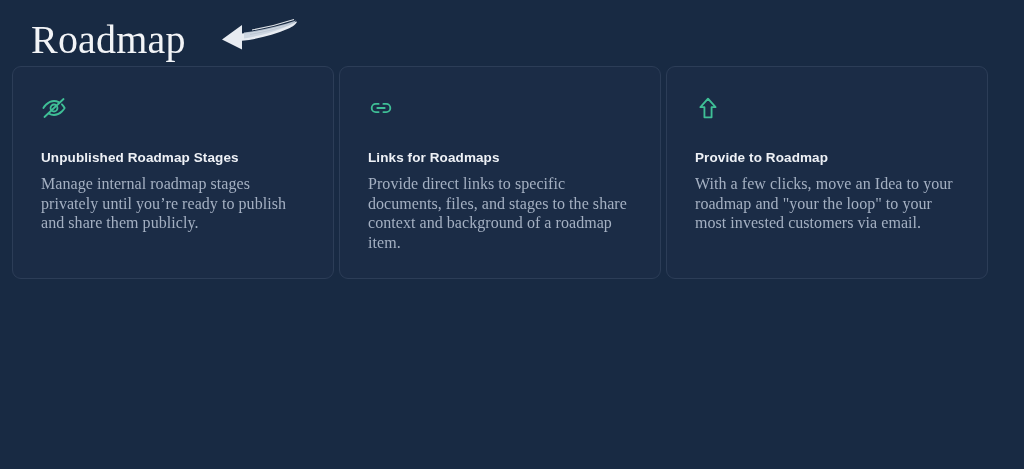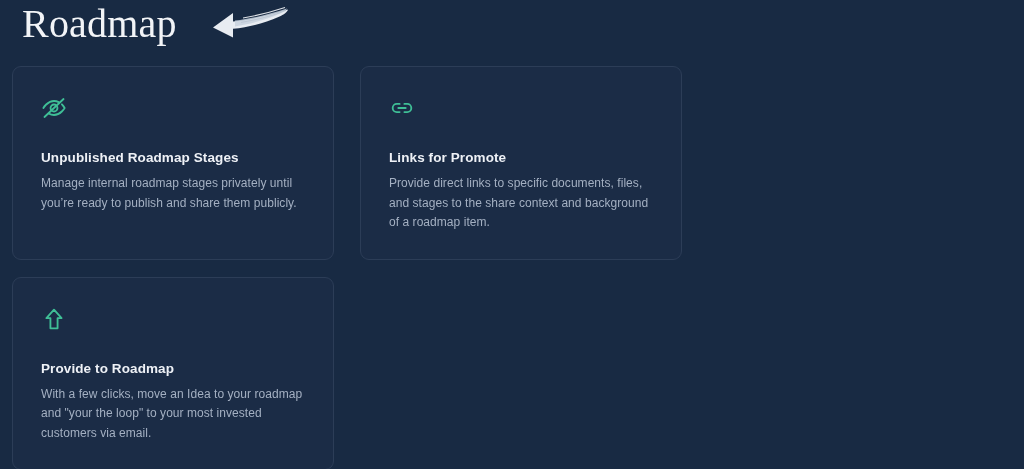--- a/index.html
+++ b/index.html
@@ -19,26 +19,26 @@
   .page {
     position: relative;
     width: 1024px;
     height: 469px;
     background: #182a43;
   }
 
   
   .header {
     position: absolute;
-    left: 8px;
+    left: 17px;
     top: 0;
     width: 988px;
     height: 62px;
     display: flex;
-    align-items: flex-start;
+    align-items: flex-end;
   }
 
   .page-title {
     font-family: "Liberation Serif", serif;
     font-size: 40px;
     line-height: 44px;
     font-weight: 400;
     color: #f2f4f7;
     letter-spacing: 0.2px;
     margin-left: 14px;
@@ -55,21 +55,21 @@
   }
 
   
   .grid {
     position: absolute;
     left: 12px;
     top: 66px;
     width: 1000px;
     display: flex;
     flex-wrap: wrap;
-    gap: 17px 26px;
+    gap: 17px 5px;
   }
 
   .card {
     width: 322px;
     min-height: 184px;
     background: #1b2c46;
     border: 1px solid #2c3d57;
     border-radius: 9px;
     padding: 28px 27px 26px 28px;
     display: flex;
@@ -93,26 +93,27 @@
   .card-title {
     font-size: 13.5px;
     line-height: 18px;
     font-weight: 700;
     color: #eef1f6;
     letter-spacing: 0.1px;
     margin-bottom: 7px;
   }
 
   .card-body {
-    font-size: 12px;
+    font-size: 16px;
     line-height: 19.5px;
     font-weight: 400;
     color: #a4b0c2;
     letter-spacing: 0.05px;
     max-width: 270px;
+    font-family: Liberation Serif, serif;
   }
 </style>
 </head>
 <body>
 
 <div class="page">
 
   <div class="header">
     <h1 class="page-title">Roadmap</h1>
     <span class="title-arrow">
@@ -141,21 +142,21 @@
     </div>
 
     <div class="card">
       <span class="card-icon">
         <svg viewBox="0 0 24 24" fill="none" stroke="currentColor" stroke-width="1.7" stroke-linecap="round" stroke-linejoin="round" aria-hidden="true">
           <path d="M9.8 8.2H7.2a3.8 3.8 0 0 0 0 7.6h2.6"></path>
           <path d="M14.2 8.2h2.6a3.8 3.8 0 0 1 0 7.6h-2.6"></path>
           <line x1="8.6" y1="12" x2="15.4" y2="12"></line>
         </svg>
       </span>
-      <div class="card-title">Links for Promote</div>
+      <div class="card-title">Links for Roadmaps</div>
       <div class="card-body">Provide direct links to specific documents, files, and stages to the share context and background of a roadmap item.</div>
     </div>
 
     <div class="card">
       <span class="card-icon">
         <svg viewBox="0 0 24 24" fill="none" stroke="currentColor" stroke-width="1.7" stroke-linecap="round" stroke-linejoin="round" aria-hidden="true">
           <path d="M12 3.4 L19 11.2 H15.3 V20.6 H8.7 V11.2 H5 Z"></path>
         </svg>
       </span>
       <div class="card-title">Provide to Roadmap</div>

